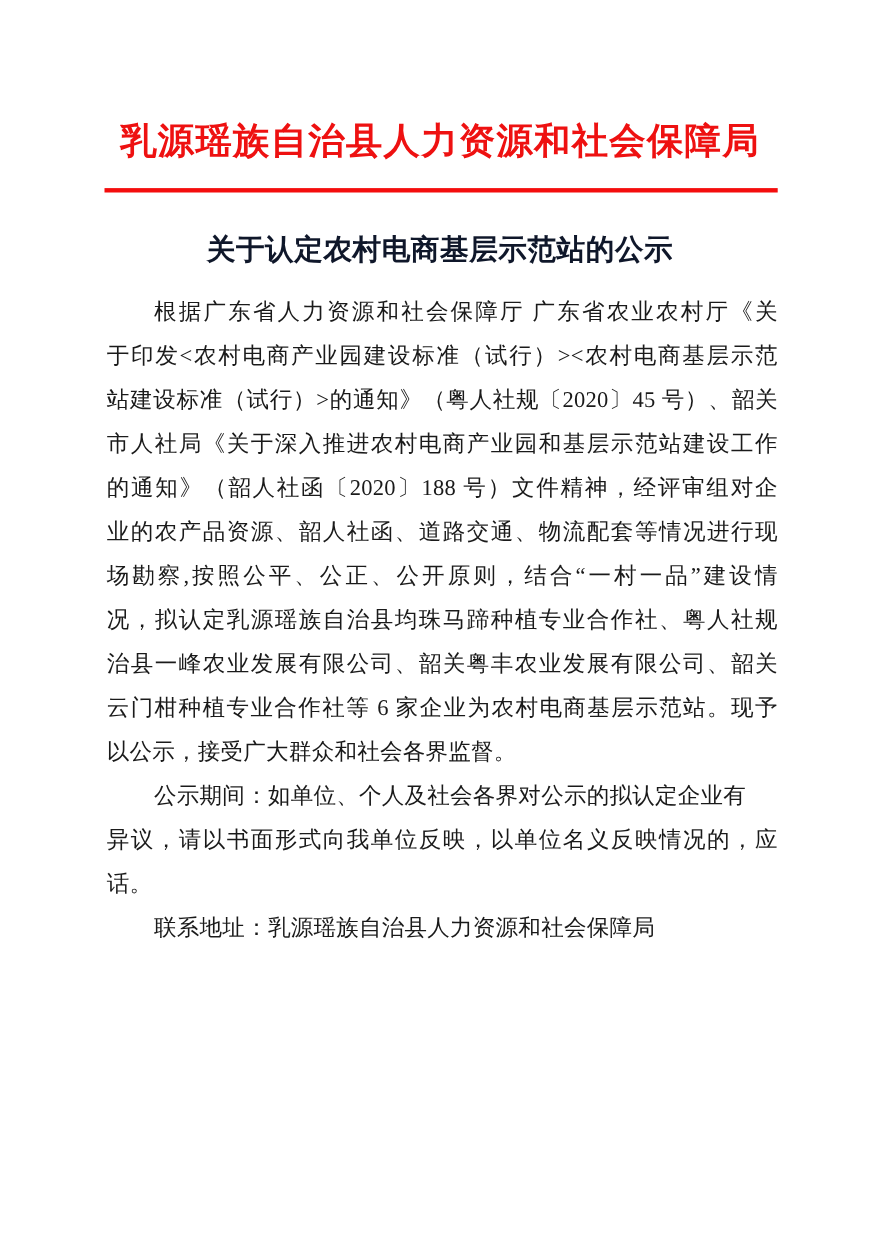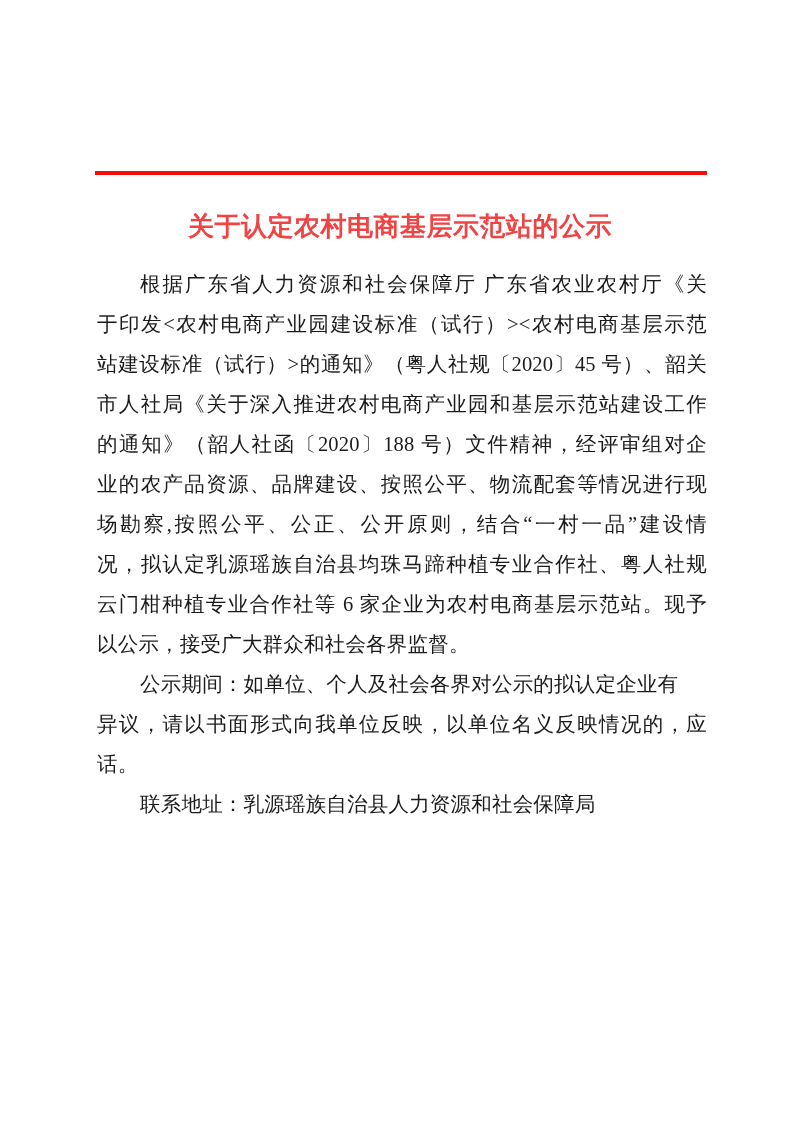--- a/index.html
+++ b/index.html
@@ -48,21 +48,21 @@
     left: 0;
     right: 0;
     top: 209px;
     text-align: center;
   }
   .doc-title-text {
     display: inline-block;
     font-family: "Liberation Sans", "DejaVu Sans", sans-serif;
     font-weight: bold;
     font-size: 26px;
-    color: #ef4444;
+    color: #0f172a;
     letter-spacing: 0.5px;
     white-space: nowrap;
   }
   .doc-body {
     position: absolute;
     left: 97px;
     top: 264px;
     width: 610px;
   }
   .body-line {
@@ -80,36 +80,40 @@
   }
   .body-line.indent {
     padding-left: 2.1em;
   }
 </style>
 </head>
 <body>
 
 <div class="page">
 
+  <div class="doc-header">
+    <span class="doc-header-title">乳源瑶族自治县人力资源和社会保障局</span>
+  </div>
 
   <div class="doc-header-rule"></div>
 
   <div class="doc-title">
     <span class="doc-title-text">关于认定农村电商基层示范站的公示</span>
   </div>
 
   <div class="doc-body">
       <div class="body-line indent justified">根据广东省人力资源和社会保障厅 广东省农业农村厅《关</div>
       <div class="body-line justified">于印发&lt;农村电商产业园建设标准（试行）&gt;&lt;农村电商基层示范</div>
       <div class="body-line justified">站建设标准（试行）&gt;的通知》（粤人社规〔2020〕45 号）、韶关</div>
       <div class="body-line justified">市人社局《关于深入推进农村电商产业园和基层示范站建设工作</div>
       <div class="body-line justified">的通知》（韶人社函〔2020〕188 号）文件精神，经评审组对企</div>
-      <div class="body-line justified">业的农产品资源、品牌建设、按照公平、物流配套等情况进行现</div>
+      <div class="body-line justified">业的农产品资源、韶人社函、道路交通、物流配套等情况进行现</div>
       <div class="body-line justified">场勘察,按照公平、公正、公开原则，结合“一村一品”建设情</div>
       <div class="body-line justified">况，拟认定乳源瑶族自治县均珠马蹄种植专业合作社、粤人社规</div>
+      <div class="body-line justified">治县一峰农业发展有限公司、韶关粤丰农业发展有限公司、韶关</div>
       <div class="body-line justified">云门柑种植专业合作社等 6 家企业为农村电商基层示范站。现予</div>
       <div class="body-line">以公示，接受广大群众和社会各界监督。</div>
       <div class="body-line indent">公示期间：如单位、个人及社会各界对公示的拟认定企业有</div>
       <div class="body-line justified">异议，请以书面形式向我单位反映，以单位名义反映情况的，应</div>
       <div class="body-line">话。</div>
       <div class="body-line indent">联系地址：乳源瑶族自治县人力资源和社会保障局</div>
     </div>
 
 </div>
 

